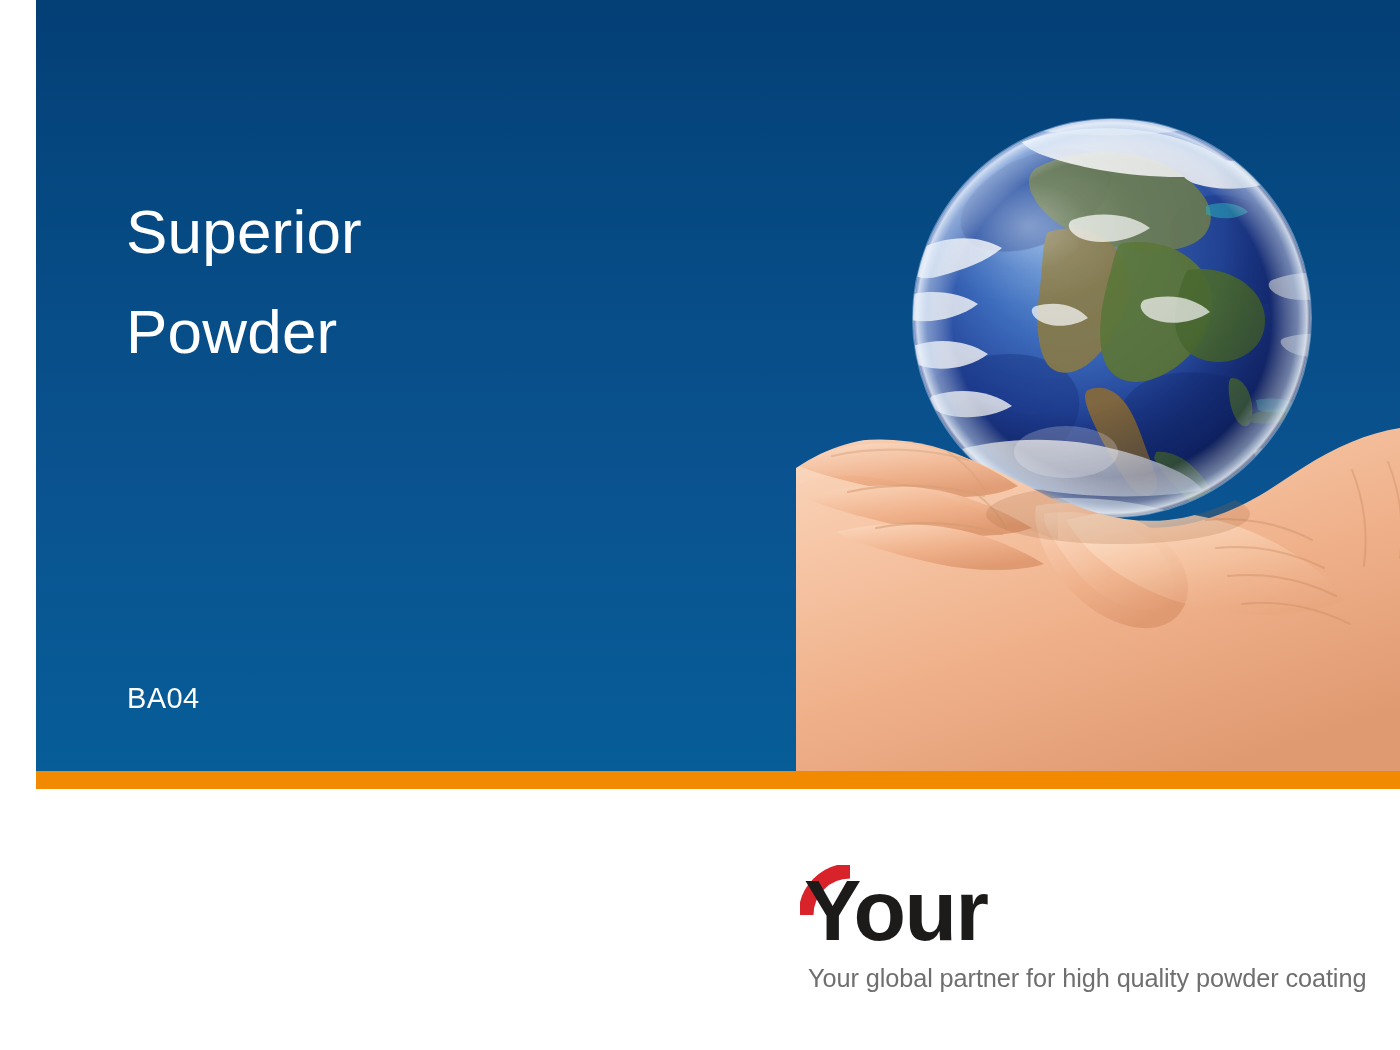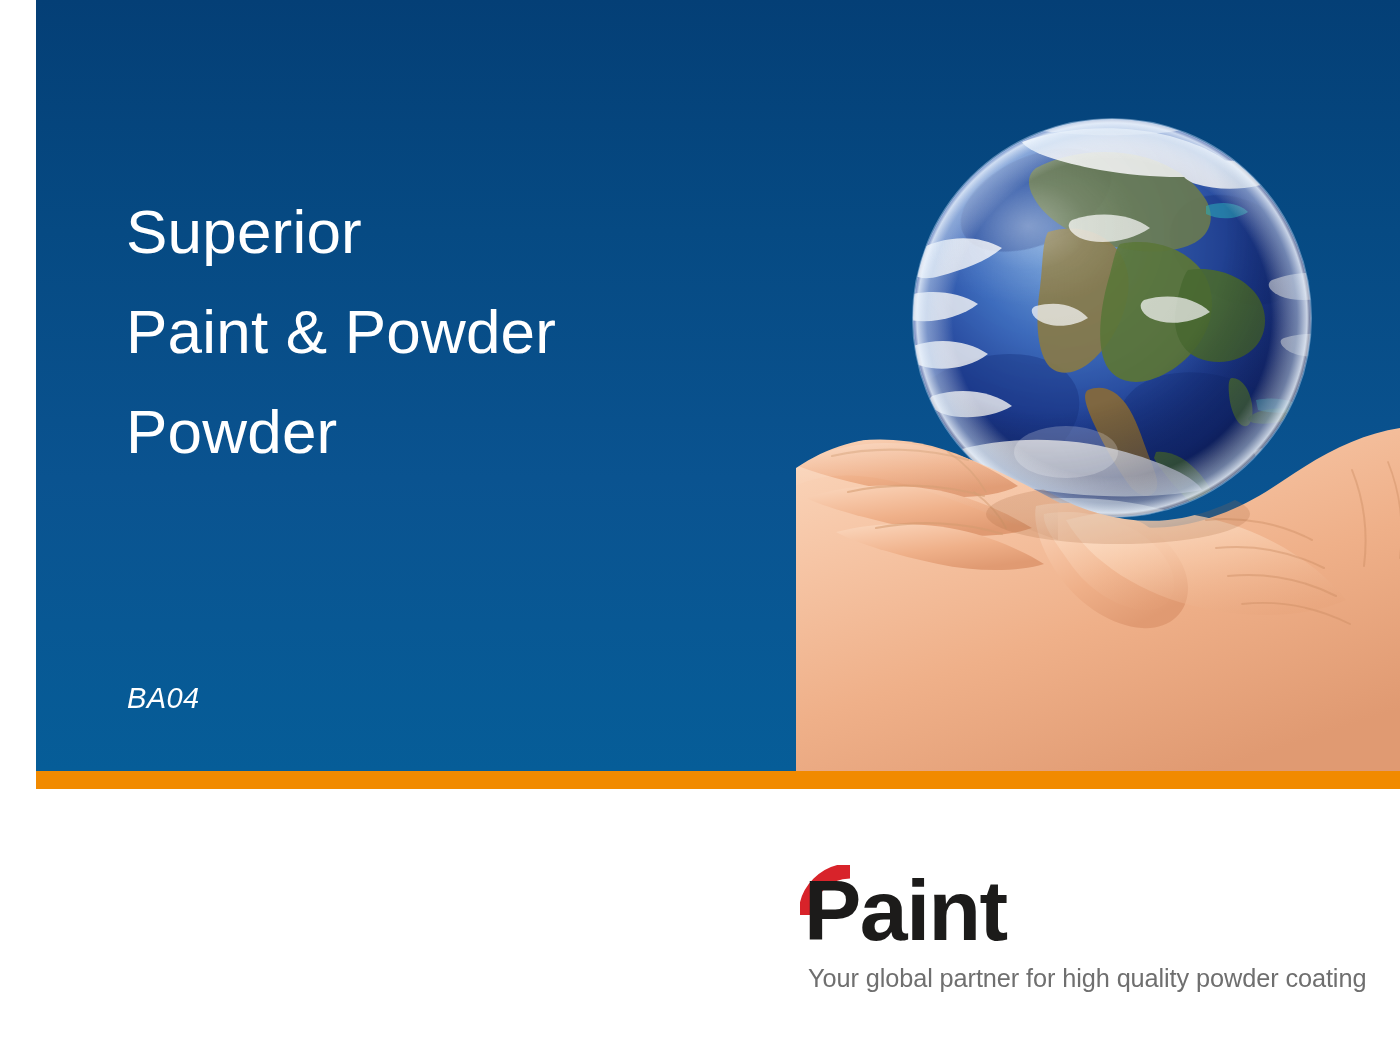--- a/index.html
+++ b/index.html
@@ -52,21 +52,20 @@
   }
 
   .deck-code {
     position: absolute;
     left: 91px;
     top: 682px;
     color: #ffffff;
     font-size: 29px;
     font-weight: 400;
     letter-spacing: 0.4px;
-    font-style: italic;
   }
 
   
   .accent-rule {
     position: absolute;
     left: 0;
     top: 771px;
     width: 1400px;
     height: 18px;
     background: #f18a00;
@@ -358,34 +357,33 @@
           <path d="M40,474 C96,440 160,436 212,452 C252,464 288,484 322,502
                    L322,540 C270,522 210,494 160,482 C110,470 66,474 40,500 Z" fill="url(#fingerShade)" opacity="0.55"></path>
 
           <ellipse cx="382" cy="514" rx="132" ry="30" fill="#a8673f" opacity="0.22"></ellipse>
         </g>
       </svg>
     </div>
 
     <div class="title-block">
       <div class="title-line">Superior</div>
-      <div class="title-line">Paint &amp; Powder</div>
       <div class="title-line">Powder</div>
     </div>
 
     <div class="deck-code">BA04</div>
   </div>
 
   <div class="accent-rule"></div>
 
   <div class="footer">
     <div class="logo-wrap">
       <div class="wordmark">
         <svg class="logo-arc" viewBox="0 0 52 52" aria-hidden="true">
           <path d="M6,50 A44,44 0 0 1 50,6" fill="none" stroke="#d8232a" stroke-width="15" stroke-linecap="butt"></path>
         </svg>
-        <div class="wordmark-text">Paint</div>
+        <div class="wordmark-text">Your</div>
       </div>
       <div class="tagline">Your global partner for high quality powder coating</div>
     </div>
   </div>
 
 </div>
 
 </body></html>

